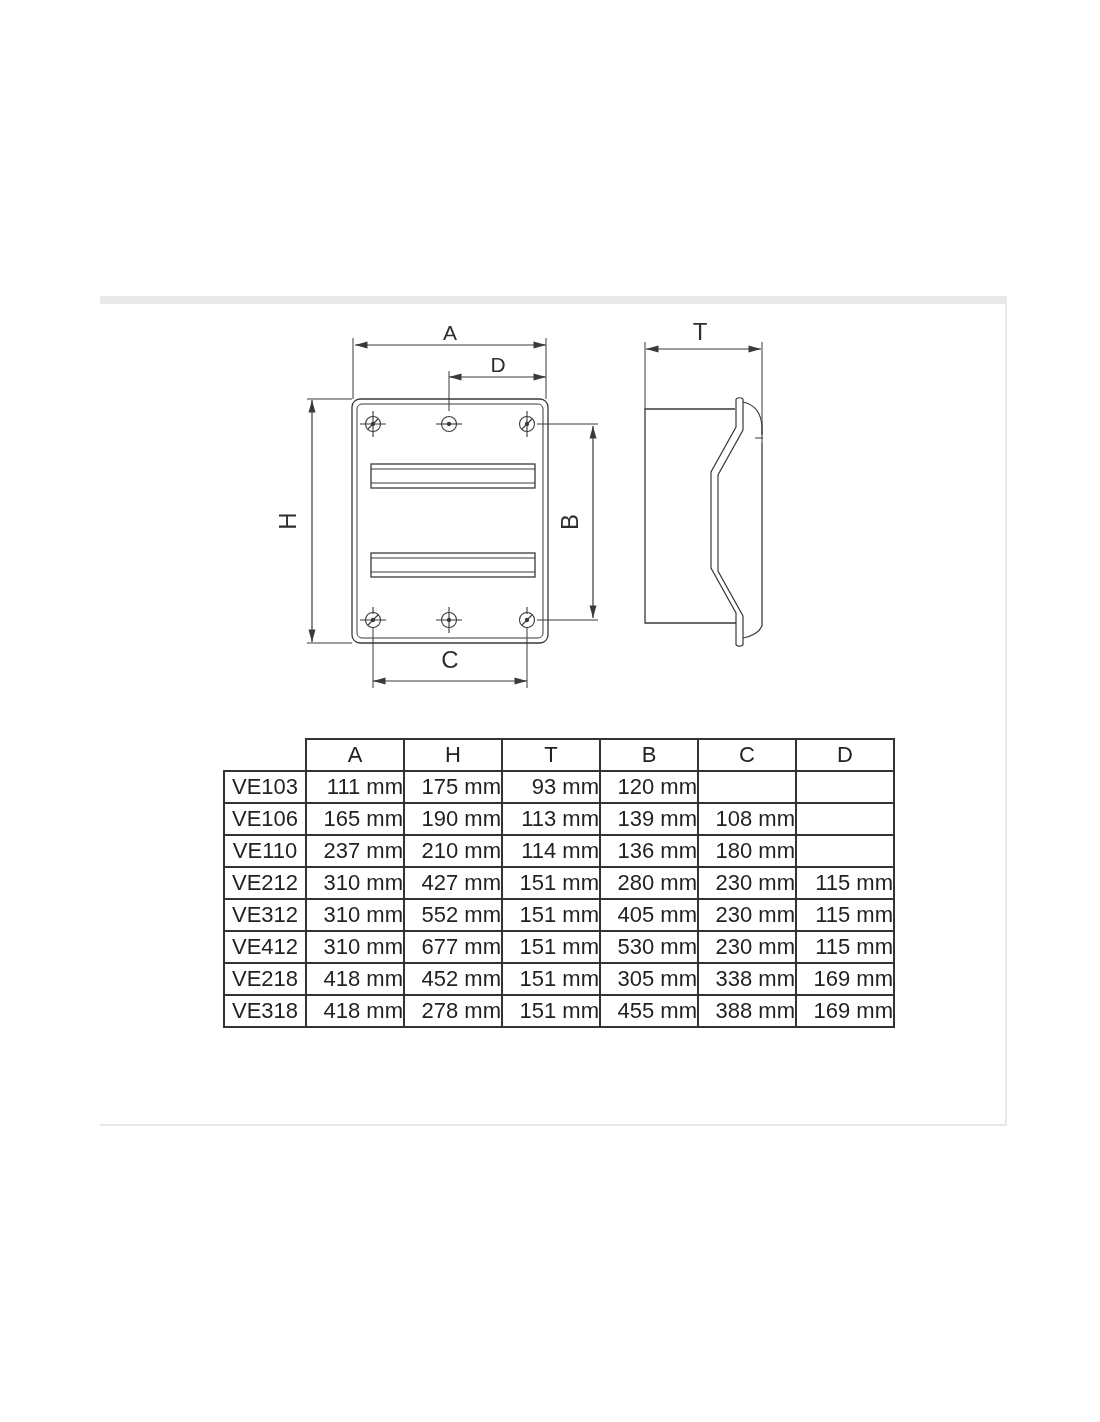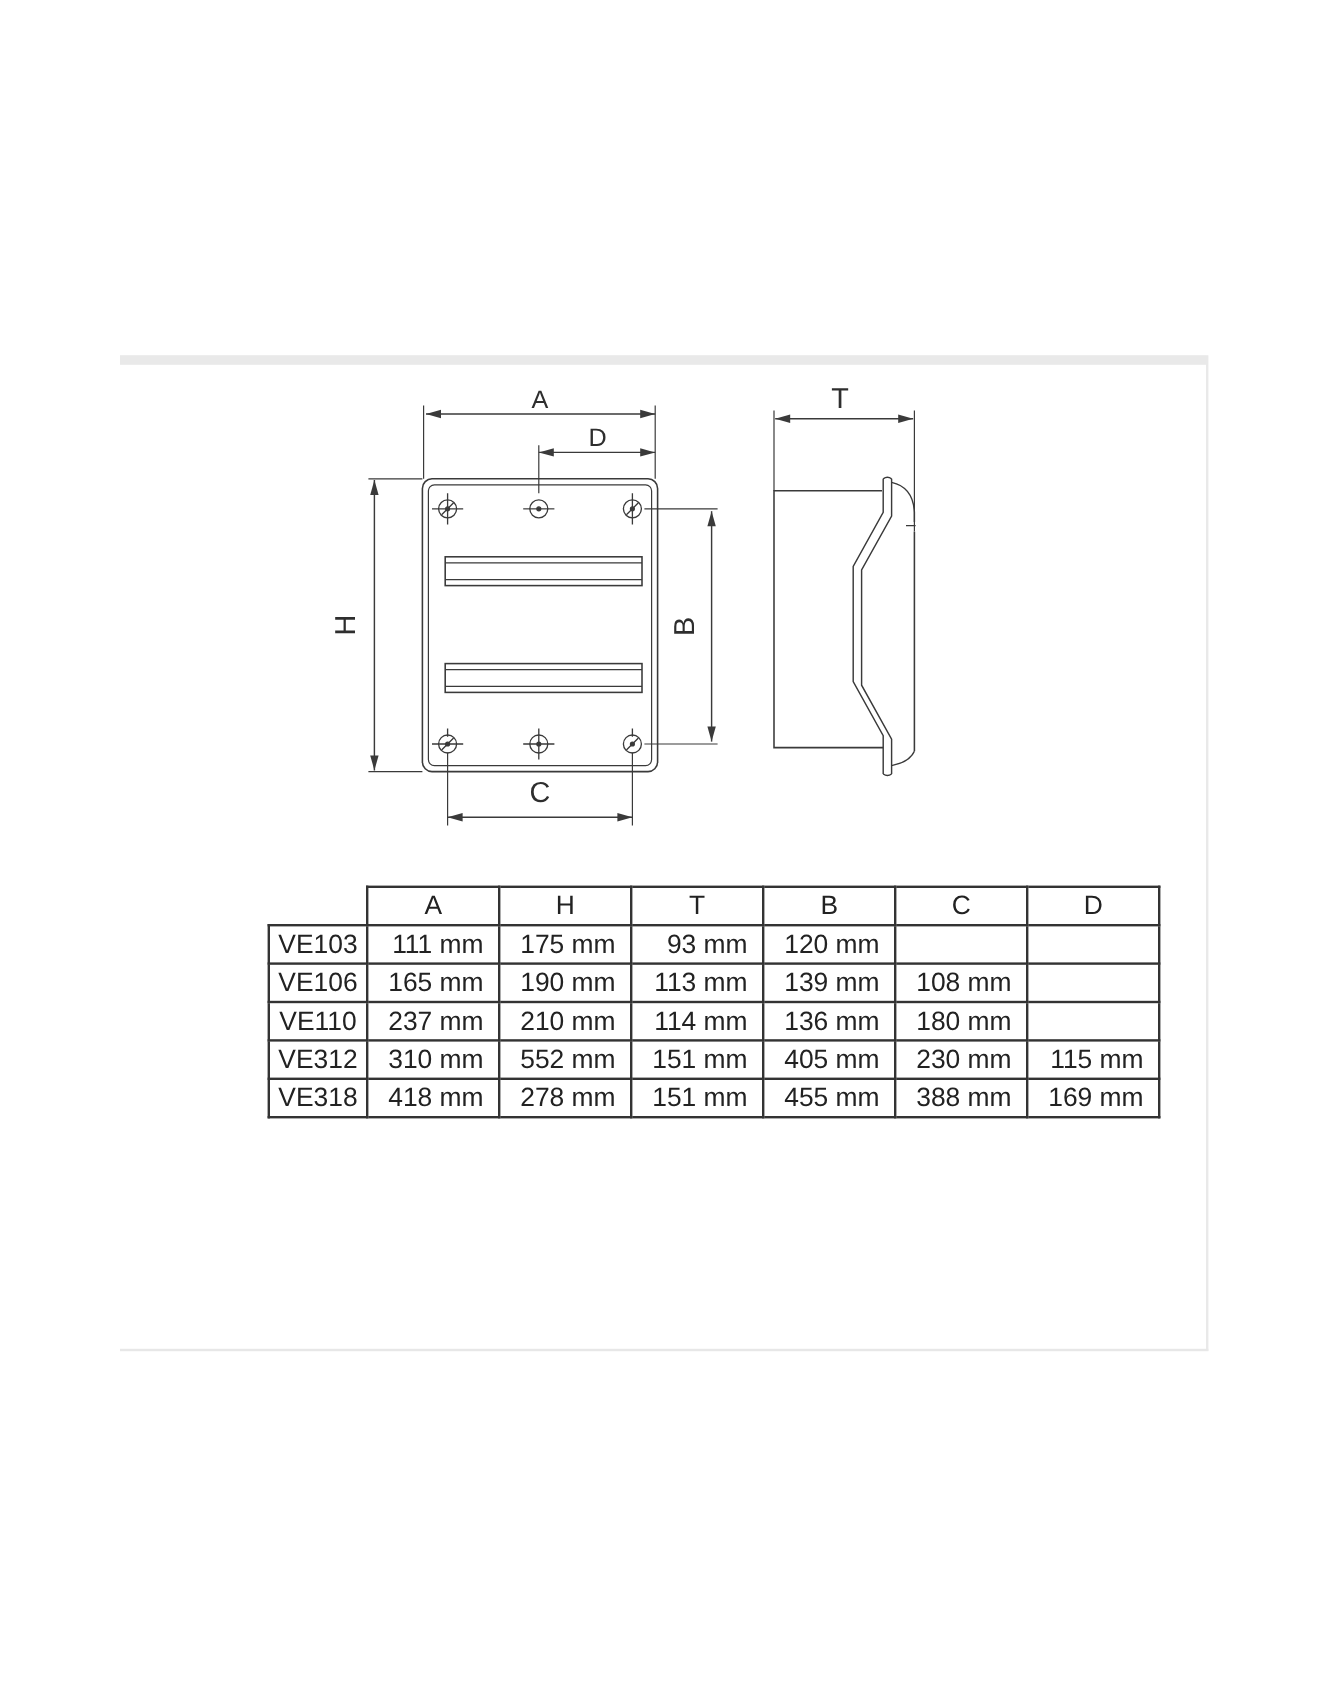--- a/index.html
+++ b/index.html
@@ -27,21 +27,21 @@
     table-layout:fixed;
   }
   .spec-table th,.spec-table td{
     border:2px solid #333333;
     height:30px;padding:0;font-weight:normal;
     white-space:nowrap;overflow:hidden;
   }
   .spec-table .corner{border:none;background:transparent;}
   .spec-table th.col-head{width:96px;text-align:center;}
   .spec-table th.model{width:80px;text-align:center;}
-  .spec-table td.val{width:96px;text-align:right;padding-right:12px;margin-top:28px;}
+  .spec-table td.val{width:96px;text-align:right;padding-right:0;margin-top:28px;}
   svg text{fill:#2e2e2e;}
 </style>
 </head>
 <body>
 
 <div class="panel">
   <div class="panel-strip"></div>
 
   <svg class="diagram-svg" viewBox="0 0 905 450" xmlns="http://www.w3.org/2000/svg">
     <defs>
@@ -173,29 +173,56 @@
         <tr>
           <th class="model">VE110</th>
           <td class="val">237 mm</td>
           <td class="val">210 mm</td>
           <td class="val">114 mm</td>
           <td class="val">136 mm</td>
           <td class="val">180 mm</td>
           <td class="val"></td>
         </tr>
         <tr>
+          <th class="model">VE212</th>
+          <td class="val">310 mm</td>
+          <td class="val">427 mm</td>
+          <td class="val">151 mm</td>
+          <td class="val">280 mm</td>
+          <td class="val">230 mm</td>
+          <td class="val">115 mm</td>
+        </tr>
+        <tr>
           <th class="model">VE312</th>
           <td class="val">310 mm</td>
           <td class="val">552 mm</td>
           <td class="val">151 mm</td>
           <td class="val">405 mm</td>
           <td class="val">230 mm</td>
           <td class="val">115 mm</td>
         </tr>
         <tr>
+          <th class="model">VE412</th>
+          <td class="val">310 mm</td>
+          <td class="val">677 mm</td>
+          <td class="val">151 mm</td>
+          <td class="val">530 mm</td>
+          <td class="val">230 mm</td>
+          <td class="val">115 mm</td>
+        </tr>
+        <tr>
+          <th class="model">VE218</th>
+          <td class="val">418 mm</td>
+          <td class="val">452 mm</td>
+          <td class="val">151 mm</td>
+          <td class="val">305 mm</td>
+          <td class="val">338 mm</td>
+          <td class="val">169 mm</td>
+        </tr>
+        <tr>
           <th class="model">VE318</th>
           <td class="val">418 mm</td>
           <td class="val">278 mm</td>
           <td class="val">151 mm</td>
           <td class="val">455 mm</td>
           <td class="val">388 mm</td>
           <td class="val">169 mm</td>
         </tr>
       </tbody>
   </table>

